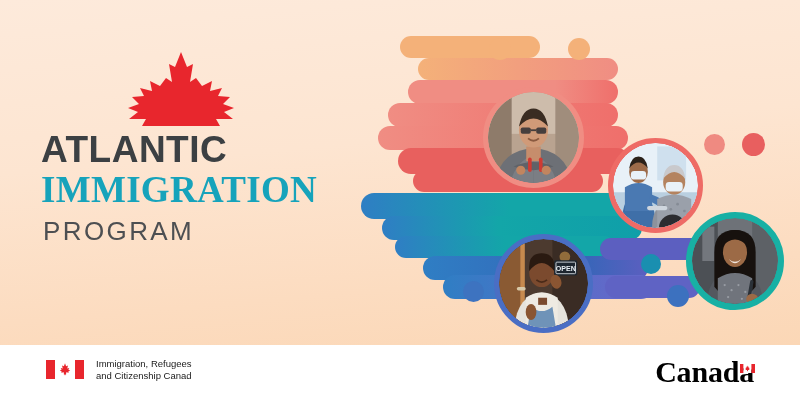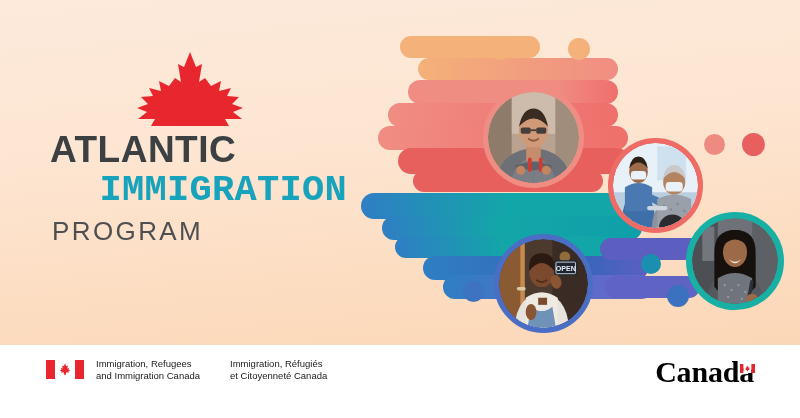--- a/index.html
+++ b/index.html
@@ -14,38 +14,37 @@
     background:#ffffff;
   }
   
   .hero{
     position:absolute;left:0;top:0;width:800px;height:345px;
     background:linear-gradient(175deg,#fdeadb 0%,#fde5d1 42%,#fcdcc0 78%,#fbd7b6 100%);
     overflow:hidden;
   }
   
   .lockup{
-    position:absolute;left:38px;top:50px;width:300px;margin-left:9px;
+    position:absolute;left:38px;top:50px;width:300px;
   }
   .leaf-wrap{
     width:300px;height:80px;position:relative;
   }
   .leaf-wrap svg{position:absolute;left:88px;top:0;}
   .txt-atlantic{
     font-family:"Liberation Sans", sans-serif;
     font-weight:700;font-size:37px;line-height:40px;
     letter-spacing:0.5px;color:#3c4043;
     margin:0 0 0 3px;
   }
   .txt-immigration{
-    font-family:Liberation Mono, monospace;
+    font-family:Liberation Serif, serif;
     font-weight:700;font-size:37px;line-height:40px;
     letter-spacing:0.3px;color:#16a3bb;
     margin:0 0 0 3px;
-    text-align:right;
   }
   .txt-program{
     font-family:"Liberation Sans", sans-serif;
     font-weight:400;font-size:26px;line-height:38px;
     letter-spacing:2.4px;color:#4d4f52;
     margin:2px 0 0 5px;
   }
   
   .graphic{position:absolute;left:0;top:0;width:800px;height:345px;}
   .bar{position:absolute;border-radius:999px;}
@@ -283,25 +282,21 @@
         <rect x="29" y="0" width="9" height="19" fill="#e8262d"></rect>
         <path fill="#e8262d" d="M19 3.2 L20.1 6.2 L22 5.4 L21.2 8.4 L23.3 8.0 L22.4 9.8
           L24.2 10.6 L22.3 11.6 L22.8 12.8 L20.2 12.3 L20.0 15.6 L19.0 14.0 L18.0 15.6
           L17.8 12.3 L15.2 12.8 L15.7 11.6 L13.8 10.6 L15.6 9.8 L14.7 8.0 L16.8 8.4
           L16.0 5.4 L17.9 6.2 Z"></path>
       </svg>
     </div>
     <div class="ircc-txt">
       <div>
         <span>Immigration, Refugees</span><br>
-        <span>and Immigration Canada</span>
-      </div>
-      <div>
-        <span>Immigration, Réfugiés</span><br>
-        <span>et Citoyenneté Canada</span>
+        <span>and Citizenship Canad</span>
       </div>
     </div>
   </div>
 
   <div class="wordmark">
     <span>Canad</span><span class="wm"><span>a</span><span class="wm-flag">
       <svg width="15" height="9" viewBox="0 0 15 9" aria-hidden="true">
         <rect x="0" y="0" width="3.6" height="9" fill="#e8262d"></rect>
         <rect x="3.6" y="0" width="7.8" height="9" fill="#ffffff"></rect>
         <rect x="11.4" y="0" width="3.6" height="9" fill="#e8262d"></rect>

